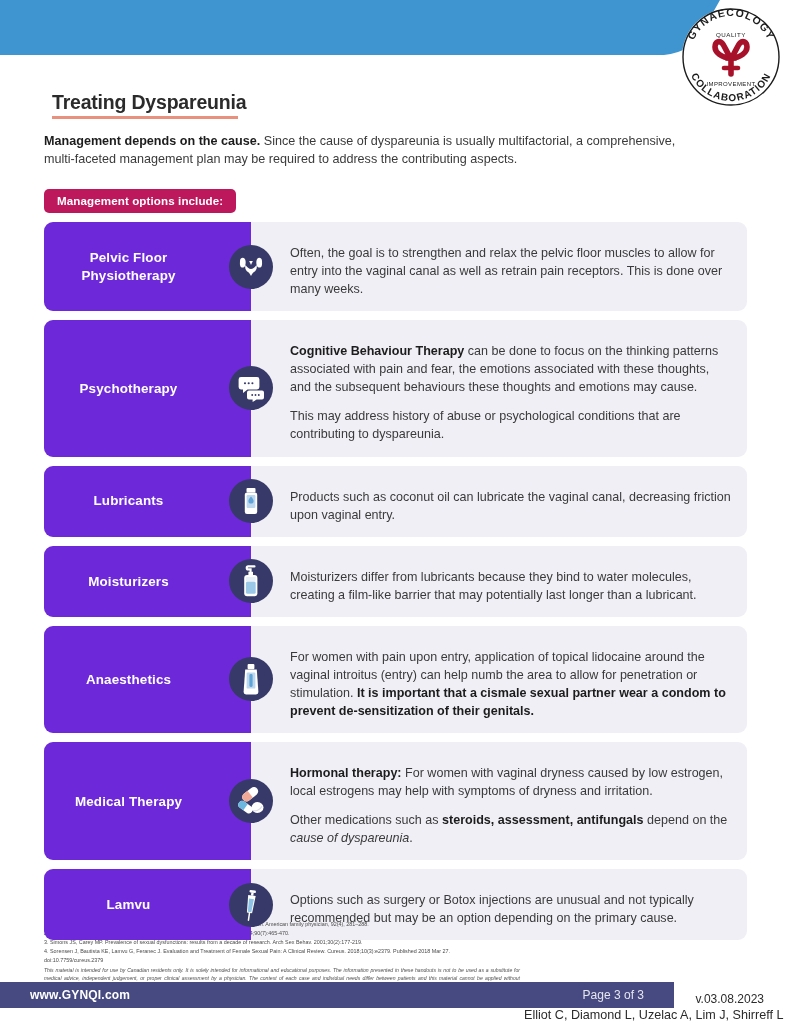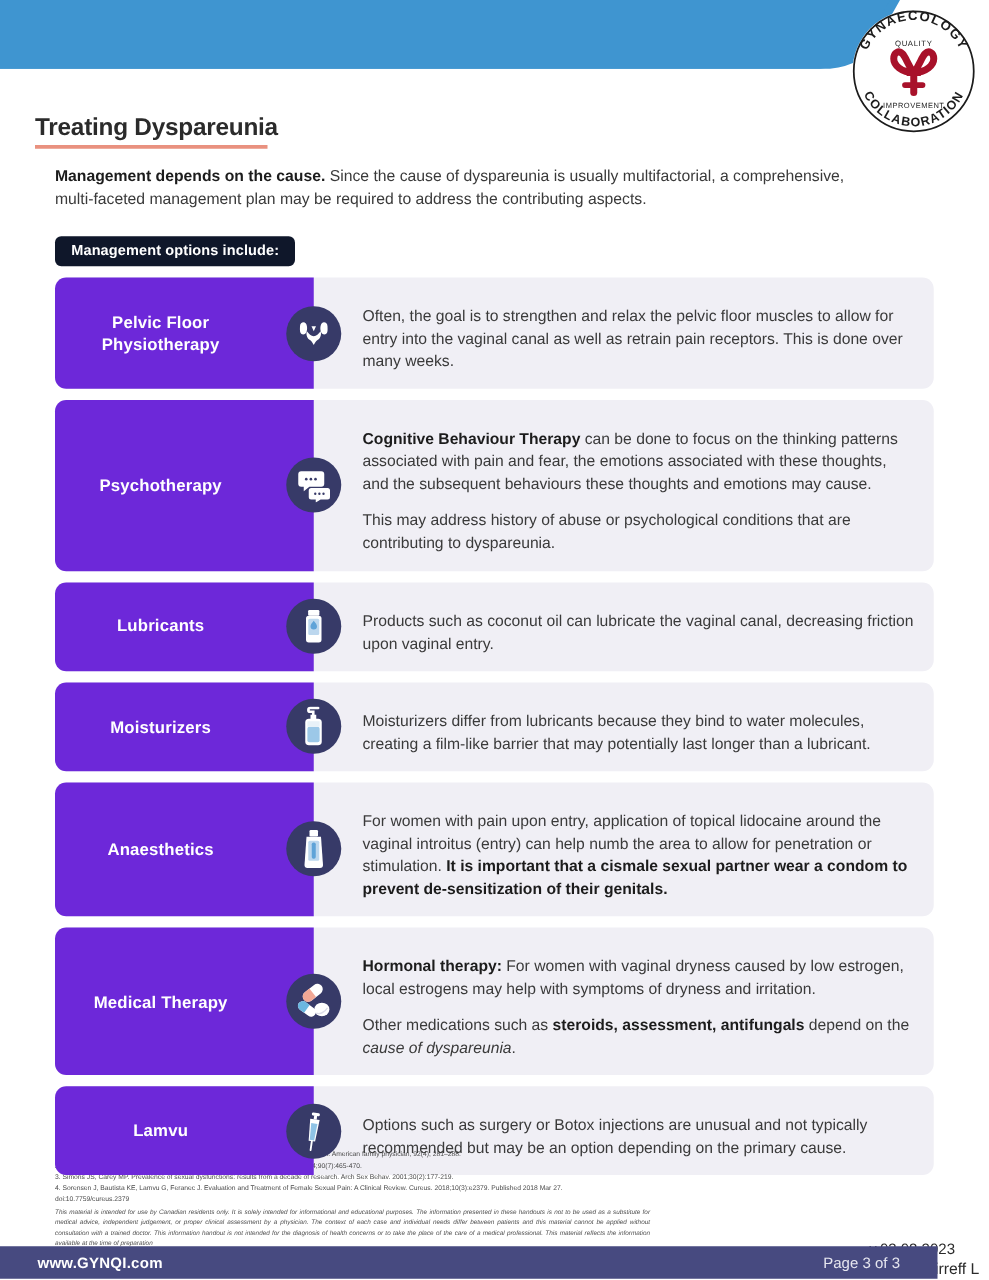--- a/index.html
+++ b/index.html
@@ -19,41 +19,41 @@
   }
   .banner svg { display:block; }
 
   .logo {
     position:absolute; top:2px; left:676px;
     width:110px; height:110px;
   }
   .logo svg { display:block; }
 
   
-  .title-wrap { position:absolute; top:92px; left:28px; }
+  .title-wrap { position:absolute; top:92px; left:52px; }
   .title {
     font-size:19.5px; font-weight:bold; color:#2b2b2b;
     letter-spacing:-0.2px; line-height:1.1;
   }
   .title-rule {
     margin-top:3px; height:2.5px; width:186px;
     background:#e9917f;
   }
 
   
   .intro {
     position:absolute; top:133px; left:44px; width:660px;
     font-size:12.6px; line-height:1.42; color:#3a3a3a;
   }
   .intro b { color:#1c1c1c; }
 
   
   .badge {
     position:absolute; top:189px; left:44px;
-    background:#0f172a; color:#ffffff;
+    background:#be185d; color:#ffffff;
     font-size:11.6px; font-weight:bold;
     padding:5px 13px 6px 13px;
     border-radius:5px;
     letter-spacing:0.1px;
   }
 
   
   .rows { position:absolute; top:222px; left:44px; width:703px; }
   .row {
     position:relative;
@@ -115,22 +115,22 @@
     color:#4e4e4e; text-align:justify;
   }
 
   
   .meta { position:absolute; top:973px; left:524px; width:240px; text-align:right; }
   .meta-version { font-size:12px; color:#2b2b2b;margin-top:19px; }
   .meta-authors { font-size:12.6px; color:#2b2b2b; margin-top:2px; white-space:nowrap; }
 
   
   .footer {
-    position:absolute; left:0; bottom:1px;
-    width:750px; height:26px;
+    position:absolute; left:0; bottom:16px;
+    width:674px; height:26px;
     background:#474a80;
     display:flex; align-items:center;
     justify-content:space-between;
     padding:0 30px 0 30px;
   }
   .footer-url { color:#ffffff; font-size:12px; font-weight:bold; letter-spacing:0.2px; }
   .footer-page { color:#e6e6ef; font-size:12px; }
 </style>
 </head>
 <body>

